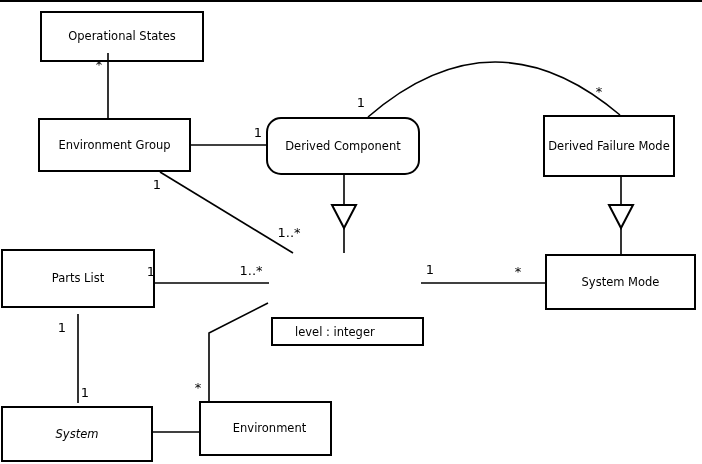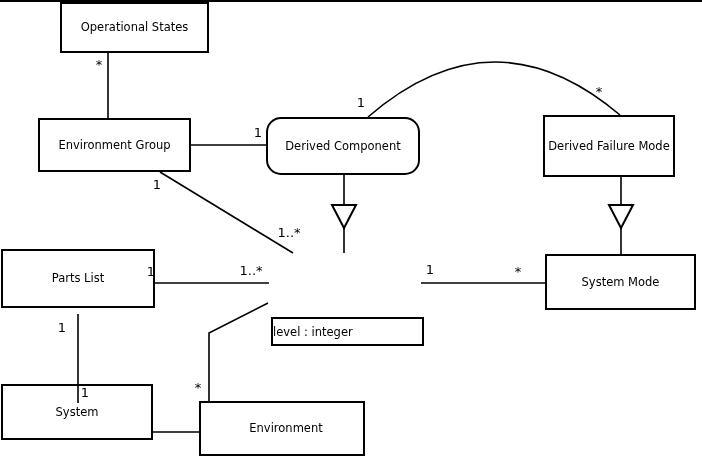--- a/index.html
+++ b/index.html
@@ -26,21 +26,21 @@
     z-index: 2;
   }
   .uml-attr {
     position: absolute;
     background: #ffffff;
     border: 2px solid #000000;
     box-sizing: border-box;
     display: flex;
     align-items: center;
     justify-content: flex-start;
-    padding-left: 0;
+    padding-left: 22px;
     font-size: 11.5px;
     z-index: 2;
   }
   svg.wires {
     position: absolute;
     left: 0;
     top: 0;
     z-index: 3;
     pointer-events: none;
   }
@@ -51,21 +51,21 @@
     line-height: 1;
     z-index: 4;
     white-space: nowrap;
   }
 </style>
 </head>
 <body>
 
 <div class="stage">
 
-  <div class="uml-class" style="left:40px; top:2px; width:149px; height:51px;margin-left:20px;">
+  <div class="uml-class" style="left:40px; top:11px; width:164px; height:51px;">
     <span>Operational States</span>
   </div>
 
   <div class="uml-class" style="left:38px; top:118px; width:153px; height:54px;">
     <span>Environment Group</span>
   </div>
 
   <div class="uml-class" style="left:266px; top:117px; width:154px; height:58px;border-radius:15px;">
     <span>Derived Component</span>
   </div>
@@ -79,25 +79,25 @@
   </div>
 
   <div class="uml-attr" style="left:271px; top:317px; width:153px; height:29px;">
     <span>level : integer</span>
   </div>
 
   <div class="uml-class" style="left:545px; top:254px; width:151px; height:56px;">
     <span>System Mode</span>
   </div>
 
-  <div class="uml-class" style="left:1px; top:384px; width:152px; height:56px;">
+  <div class="uml-class" style="left:1px; top:406px; width:152px; height:56px;font-style:italic;">
     <span>System</span>
   </div>
 
-  <div class="uml-class" style="left:199px; top:401px; width:166px; height:55px;padding-left:8px;">
+  <div class="uml-class" style="left:199px; top:401px; width:133px; height:55px;padding-left:8px;">
     <span>Environment</span>
   </div>
 
   <svg class="wires" width="702" height="464" viewBox="0 0 702 464">
 
     <line x1="0" y1="1" x2="702" y2="1" stroke="#000" stroke-width="2"></line>
 
     <line x1="108" y1="53" x2="108" y2="118" stroke="#000" stroke-width="1.6"></line>
 
     <line x1="191" y1="145" x2="266" y2="145" stroke="#000" stroke-width="1.6"></line>

